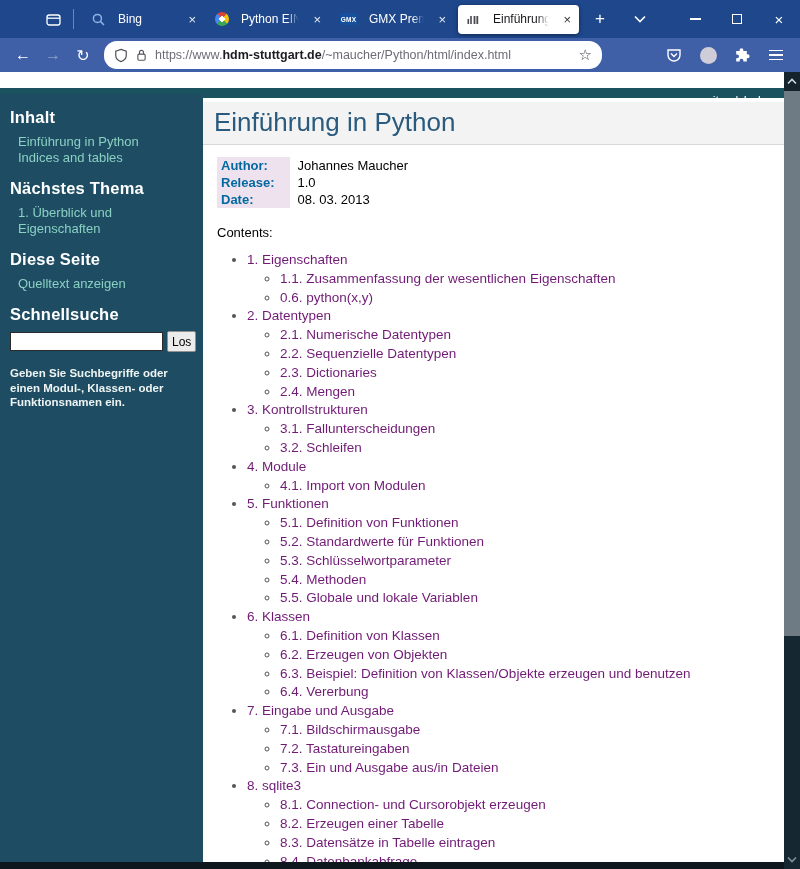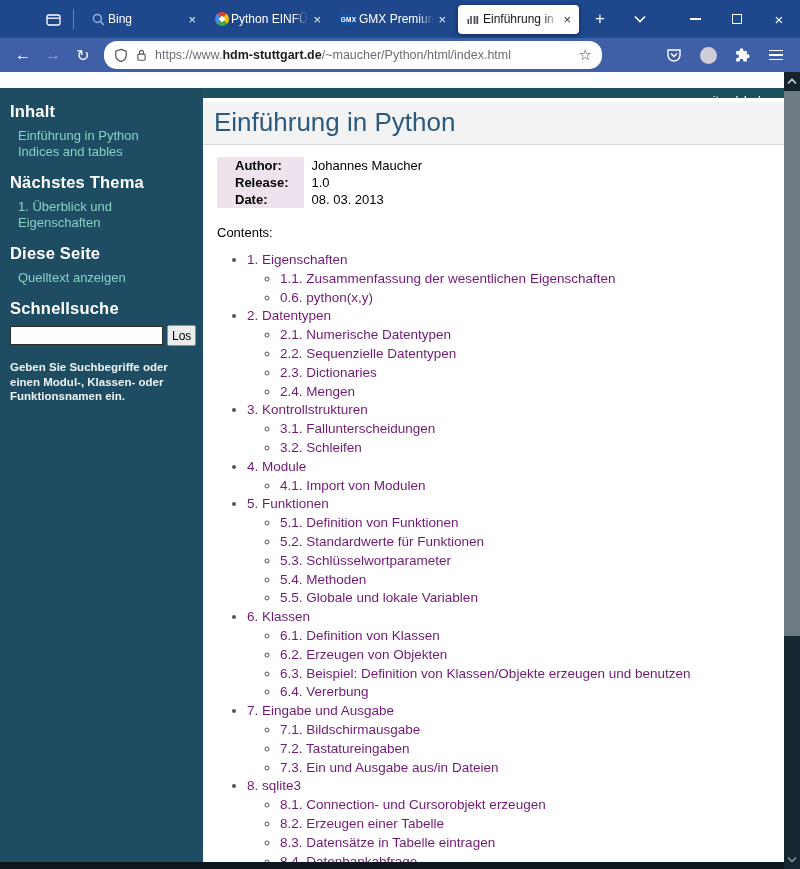--- a/index.html
+++ b/index.html
@@ -9,21 +9,21 @@
     font-family:"Liberation Sans", sans-serif; background:#fff;
   }
 
   
   .titlebar { position:absolute; top:0; left:0; width:800px; height:38px;
     background:#1e478c; display:flex; align-items:center; color:#fff; }
   .fxview { width:17px; height:17px; margin-left:45px; display:flex; align-items:center; justify-content:center; }
   .tb-sep { width:1px; height:20px; background:rgba(255,255,255,.35); margin:0 7px 0 11px; }
   .tabs { display:flex; align-items:center; height:38px; }
   .tab { width:121px; height:29px; margin:0 2px; border-radius:4px; display:flex; align-items:center;
-    gap:2px; padding:0 7px; font-size:12px; color:#fff; position:relative; cursor:default; }
+    gap:12px; padding:0 7px; font-size:12px; color:#fff; position:relative; cursor:default; }
   .tab.active { background:#fff; color:#17171b; box-shadow:0 1px 4px rgba(0,0,0,.45); }
   .tab .tab-title { flex:1; white-space:nowrap; overflow:hidden;
     -webkit-mask-image:linear-gradient(to right,#000 78%,transparent 98%);
     mask-image:linear-gradient(to right,#000 78%,transparent 98%); }
   .tab .tab-close { font-size:13px; line-height:13px; opacity:.9; padding:0 1px; }
   .favicon { width:16px; height:16px; display:flex; align-items:center; justify-content:center; flex:0 0 16px; }
   .favicon.wheel { width:14px; height:14px; flex:0 0 14px; border-radius:50%;
     background:
       radial-gradient(circle at center, #fff 0 2.6px, rgba(255,255,255,0) 2.7px),
       conic-gradient(#d6453c 0 12%, #f4c20d 12% 37%, #3aa757 37% 63%, #4688f1 63% 88%, #d6453c 88%); }
@@ -55,38 +55,38 @@
   .menu-lines span { width:14px; height:1.6px; background:#fff; display:block; }
 
   
   .page { position:absolute; top:72px; left:0; width:800px; height:797px; background:#fff; }
   .relbar { position:absolute; top:16px; left:0; right:16px; height:26px; background:#1a525f;
     color:#fff; font-size:12.5px; display:flex; align-items:center; padding:0 10px; }
   .relbar .spacer { flex:1; }
   .relbar a { color:#fff; text-decoration:none; }
   .relbar .rel-sep { margin:0 5px; }
 
-  .sidebar { position:absolute; top:16px; left:0; width:203px; bottom:7px; background:#1e4d63;
+  .sidebar { position:absolute; top:22px; left:0; width:203px; bottom:7px; background:#1e4d63;
     color:#fff; padding:6px 12px 0 10px; overflow:hidden; }
   .sb-h { font-size:16.5px; font-weight:bold; color:#fff; margin:13px 0 7px 0; letter-spacing:.2px; }
   .sb-h:first-child { margin-top:8px; }
   .sb-links { list-style:none; margin:0; padding:0 0 0 8px; font-size:13px; line-height:16px; }
   .sb-links a { color:#8ad0c3; text-decoration:none; }
   .search-row { display:flex; align-items:center; gap:4px; margin-top:7px; }
   .search-input { width:153px; height:19px; border:1px solid #2b2b2b; background:#fff; padding:0 3px; font-size:12px; }
   .search-btn { height:21px; font-size:12px; background:#ececec; border:1px solid #919191;
     color:#000; padding:0 4px; border-radius:2px; }
   .sb-help { font-size:11.5px; color:#eef4f3; margin-top:14px; line-height:14.5px;font-weight:bold; }
 
   .doc { position:absolute; top:26px; left:203px; right:16px; bottom:7px; background:#fff; overflow:hidden; }
   .doc-header { margin-top:4px; background:#f3f3f3; border-bottom:1px solid #d7d7d7; padding:5px 10px 6px 11px; }
   .doc-header h1 { margin:0; font-size:26px; font-weight:500; color:#2a5a7d; }
   .fields { margin:12px 0 0 14px; border-collapse:collapse; font-size:13px; }
-  .fields th { background:#efe2ef; text-align:left; font-weight:bold; color:#000000;
-    padding:0 16px 0 18px; height:15.5px; white-space:nowrap; }
+  .fields th { background:#efe2ef; text-align:left; font-weight:bold; color:#0369a1;
+    padding:0 16px 0 4px; height:15.5px; white-space:nowrap; }
   .fields td { padding-left:7px; color:#000; white-space:nowrap; }
   .contents-label { margin:17px 0 0 14px; font-size:13px; color:#000; }
   .toc { margin:11px 0 0 0; padding:0 0 0 44px; font-size:13.5px; line-height:18.8px;
     color:#555; list-style:disc; }
   .toc ul { margin:0; padding-left:33px; list-style:circle; }
   .toc a { color:#701a75; text-decoration:none; }
 
   .footer-strip { position:absolute; left:0; right:16px; bottom:0; height:7px; background:#0e171d; }
 
   

